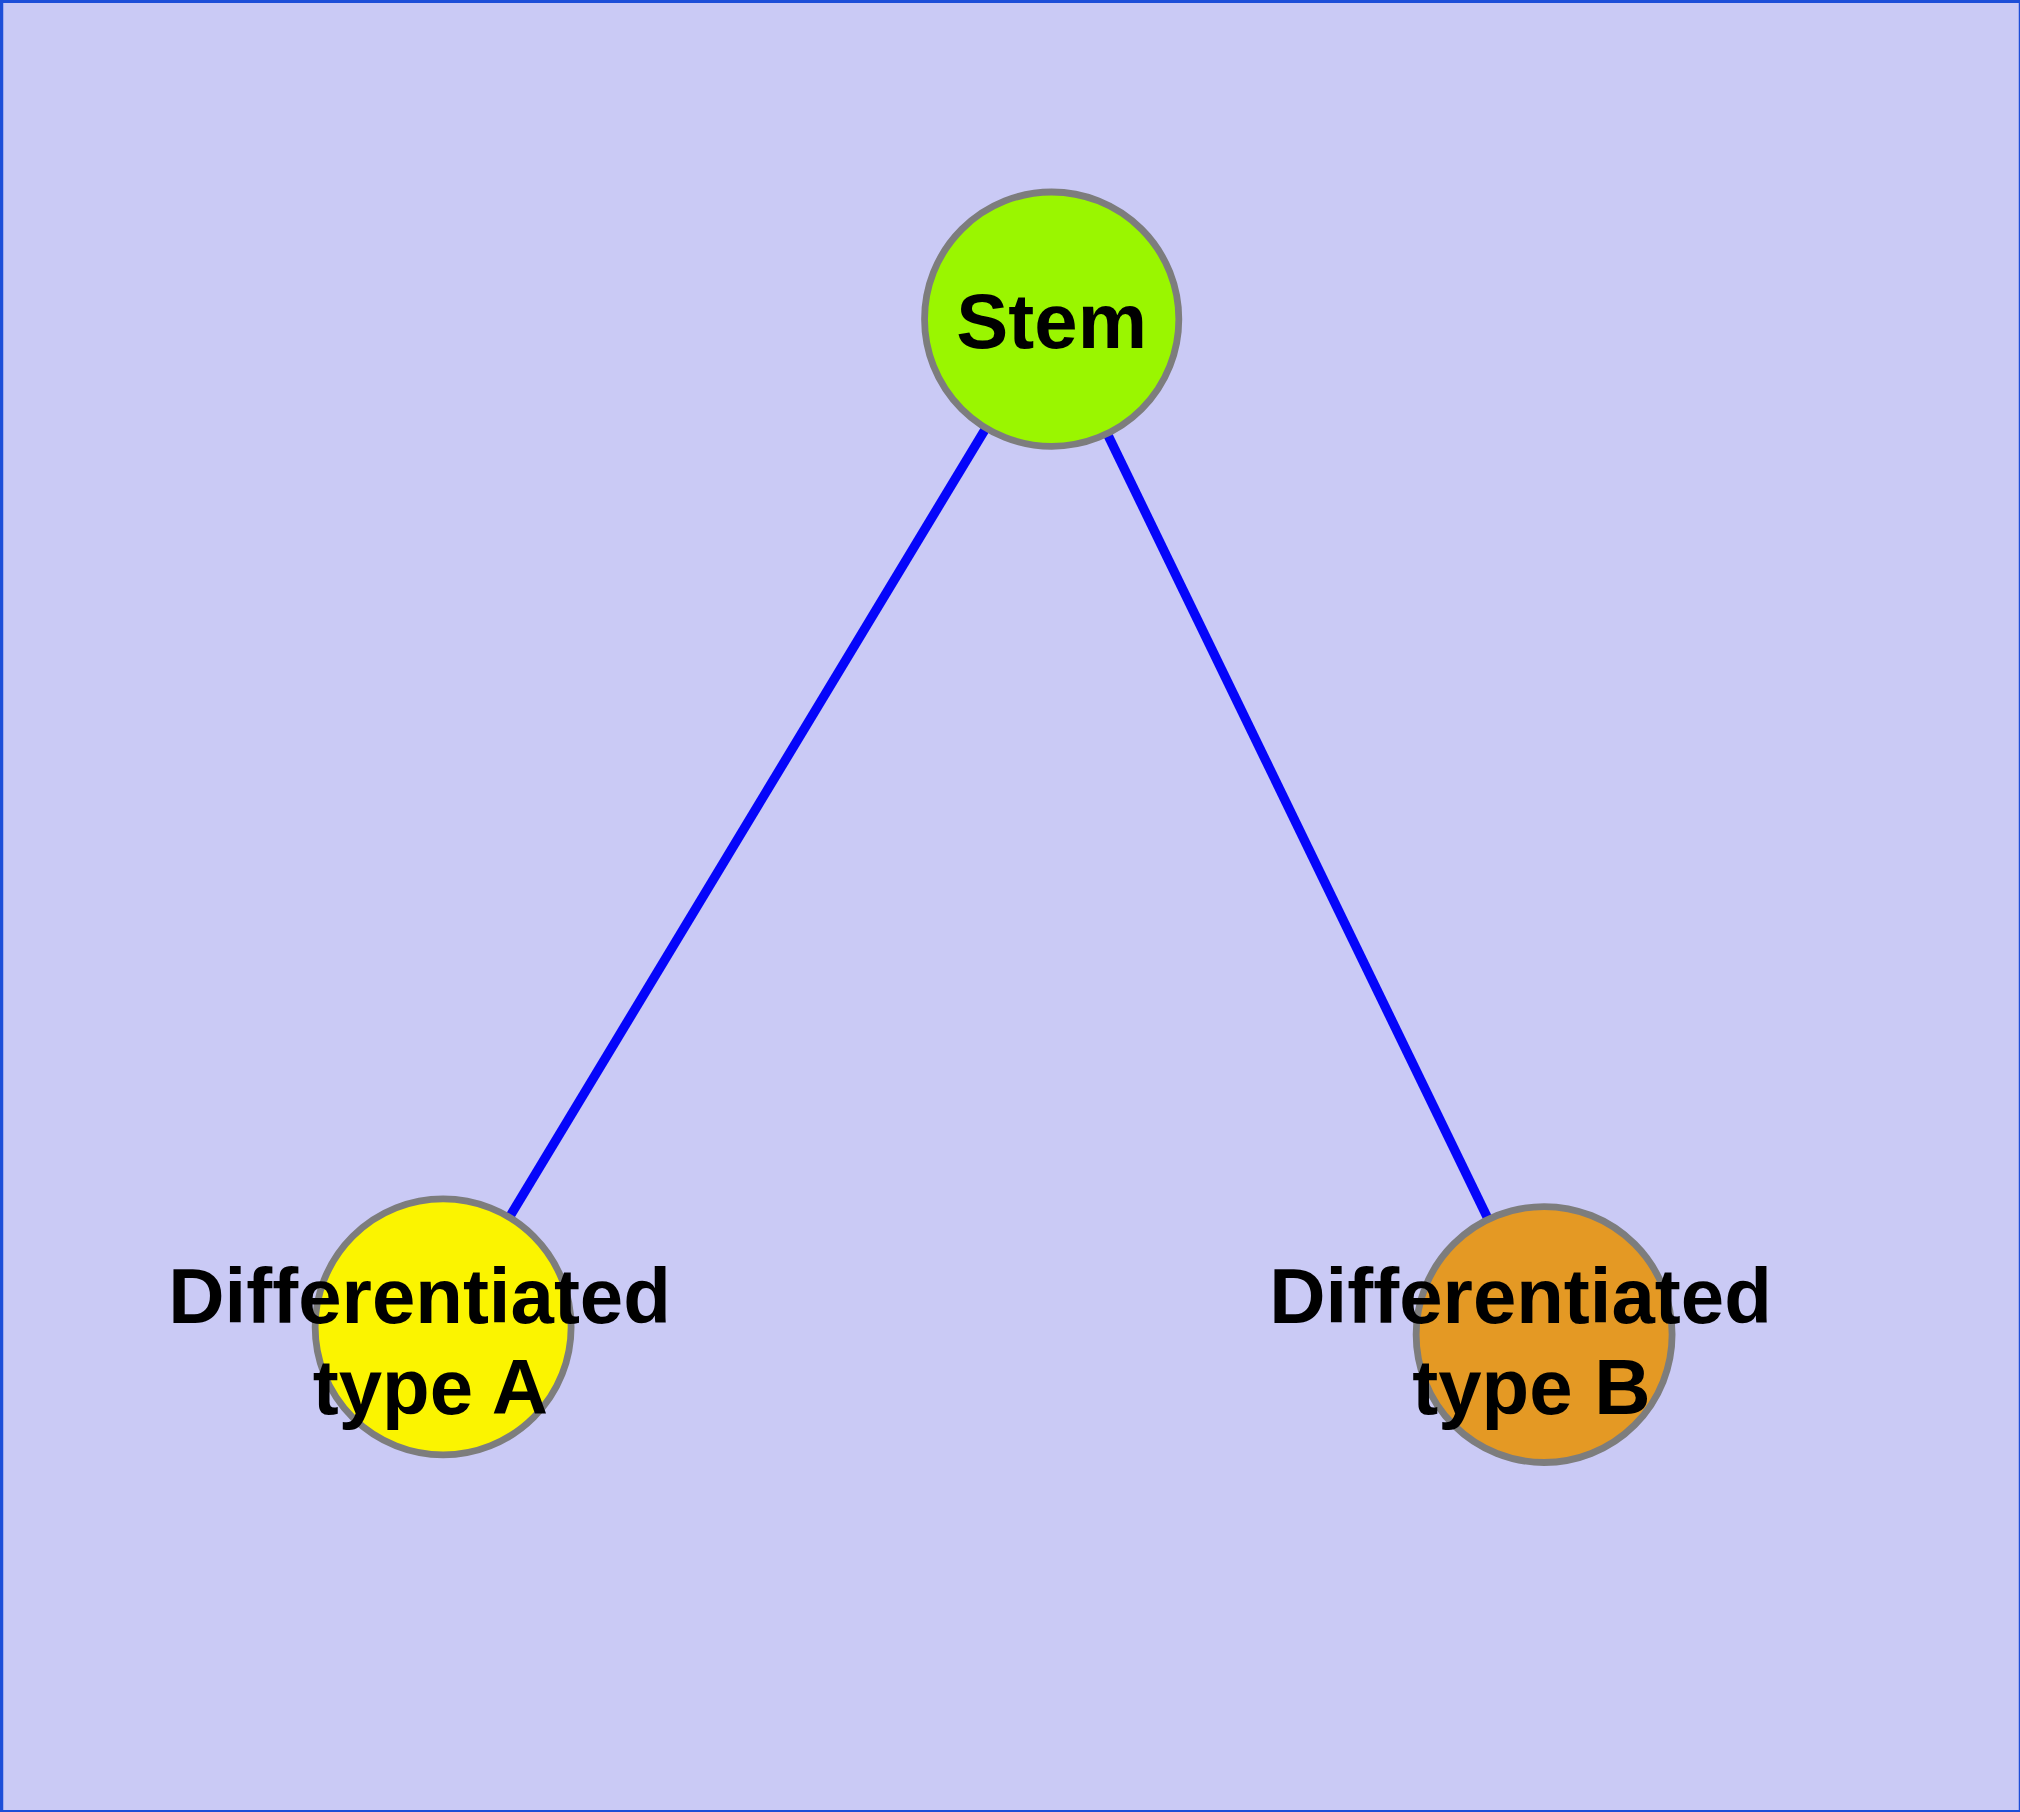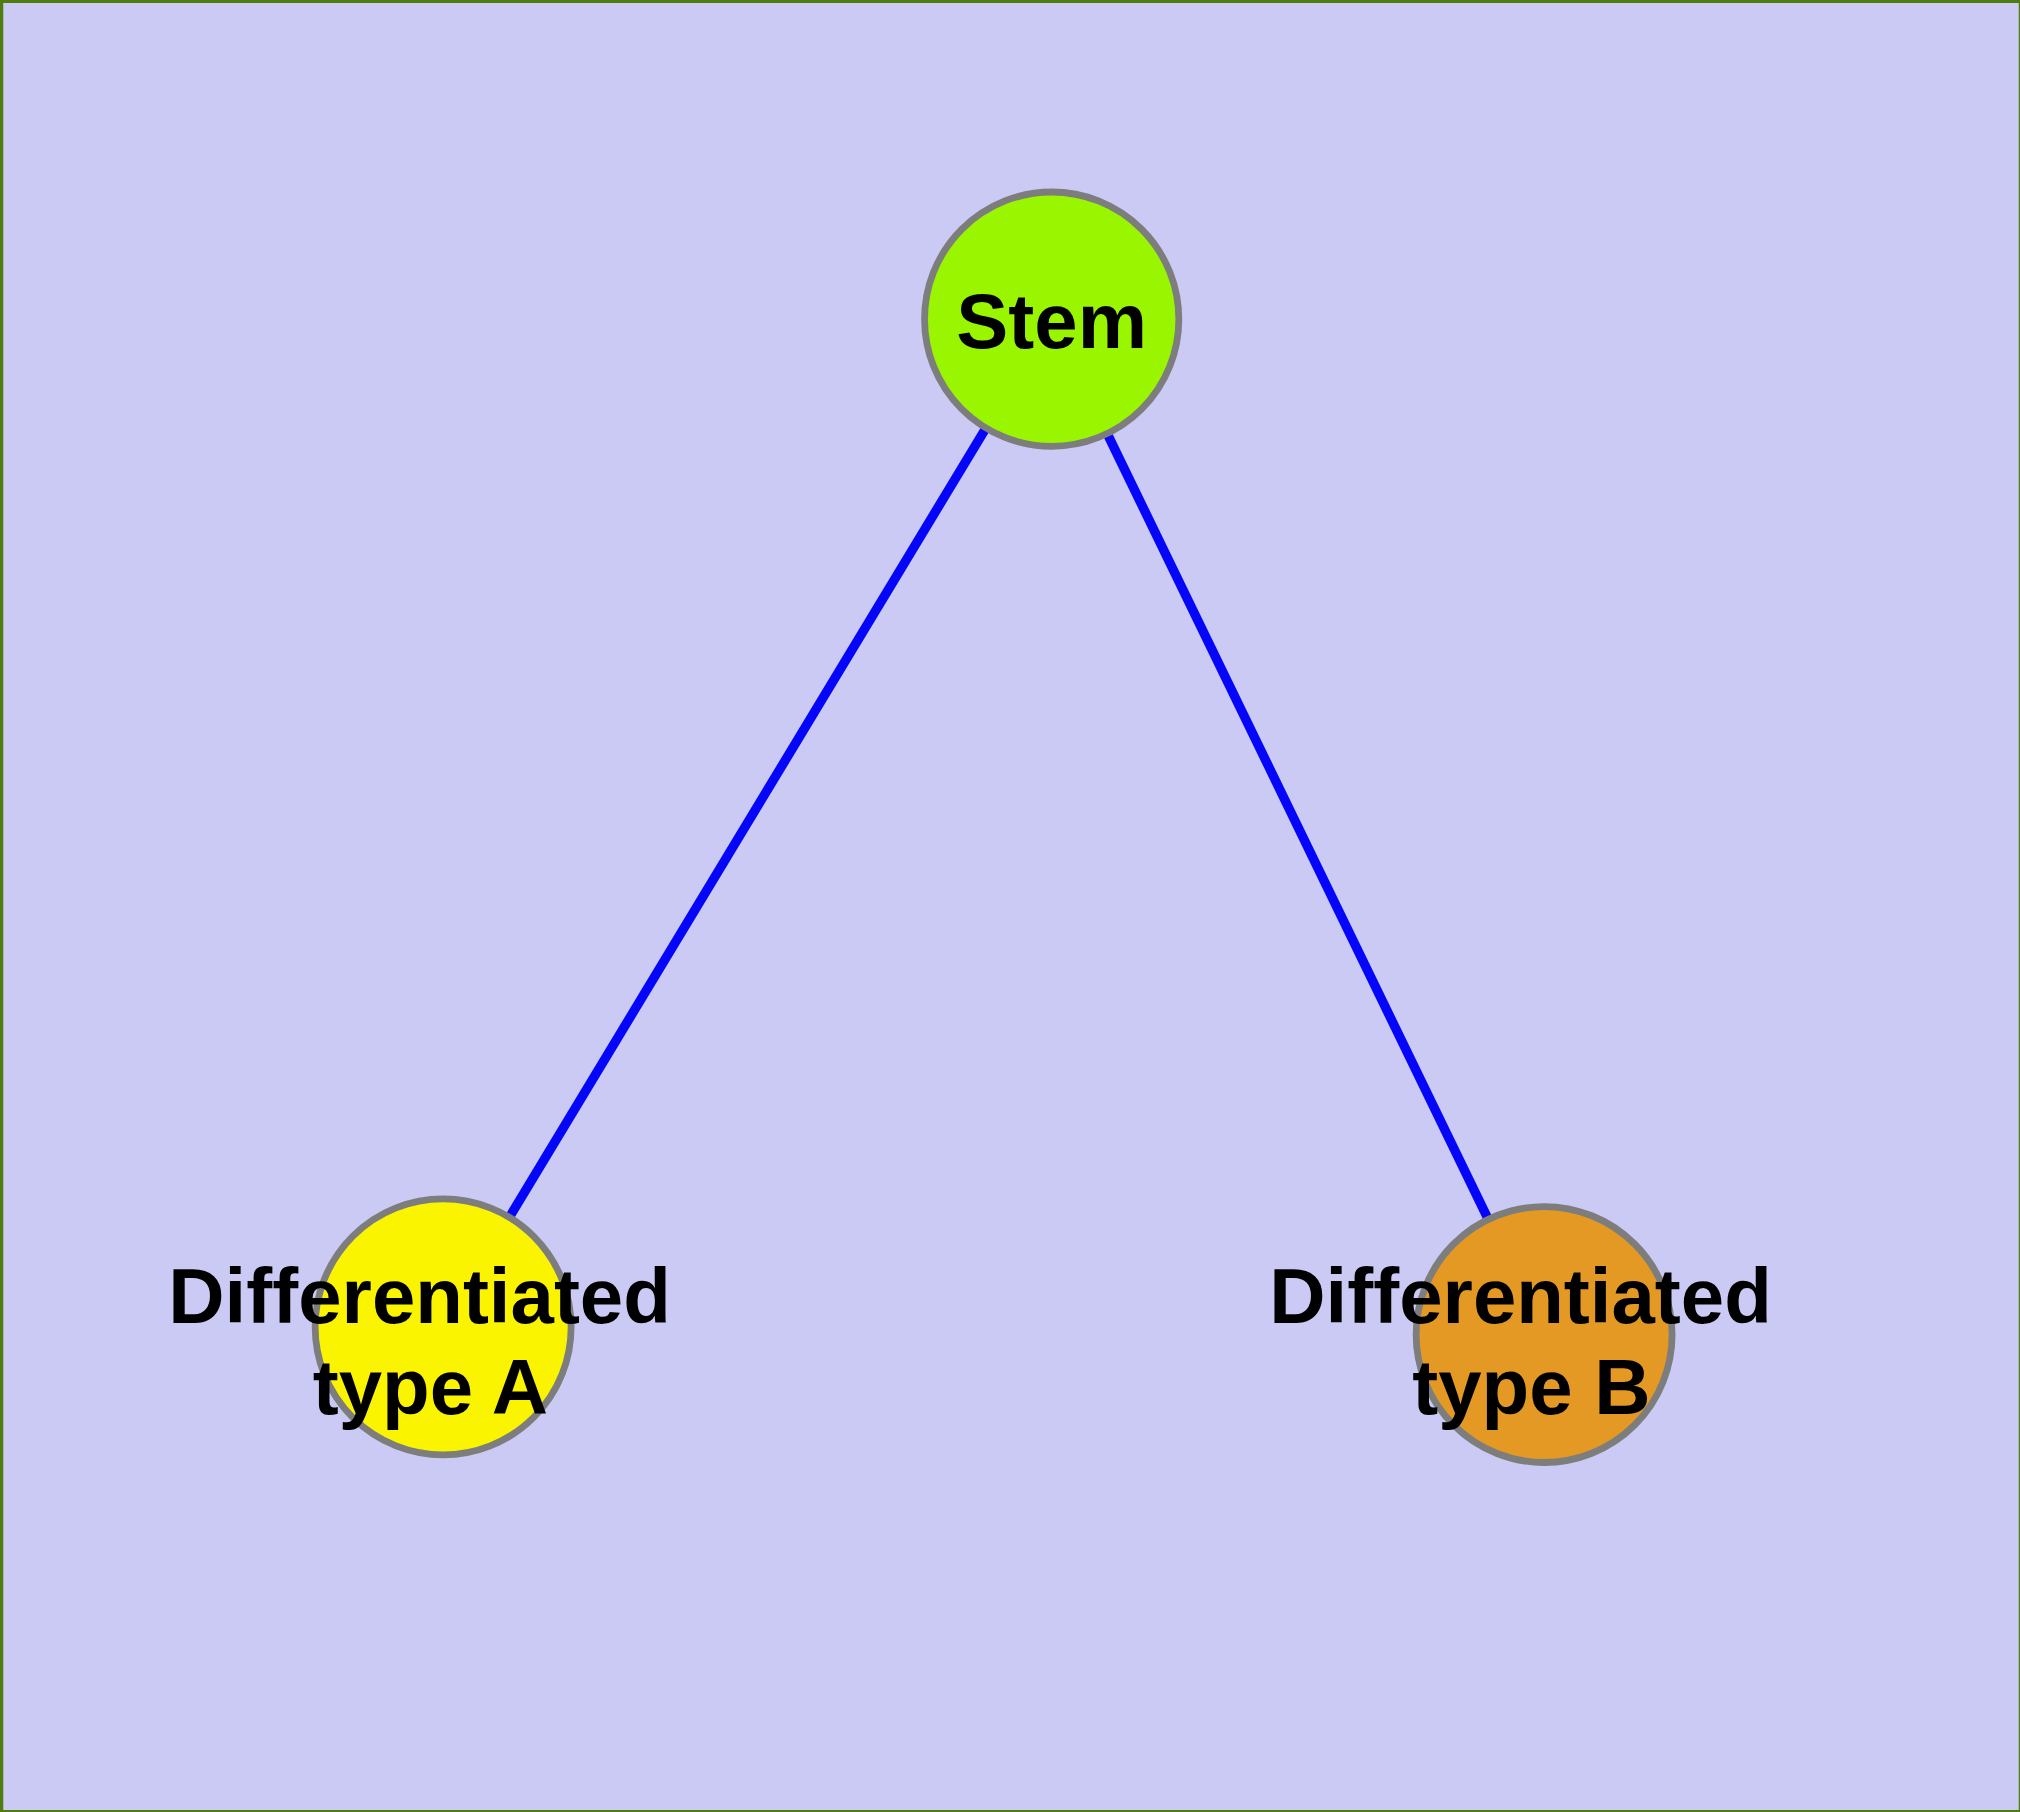--- a/index.html
+++ b/index.html
@@ -5,21 +5,21 @@
   html, body {
     margin: 0;
     padding: 0;
     background: #ffffff;
     font-family: "Liberation Sans", sans-serif;
   }
   .frame {
     width: 2021px;
     height: 1812px;
     box-sizing: border-box;
-    background: #4d7c0f;
+    background: #1d4ed8;
     padding: 2.5px;
   }
   .canvas {
     width: 100%;
     height: 100%;
     display: block;
   }
   .node-label {
     font-family: "Liberation Sans", sans-serif;
     font-weight: bold;

